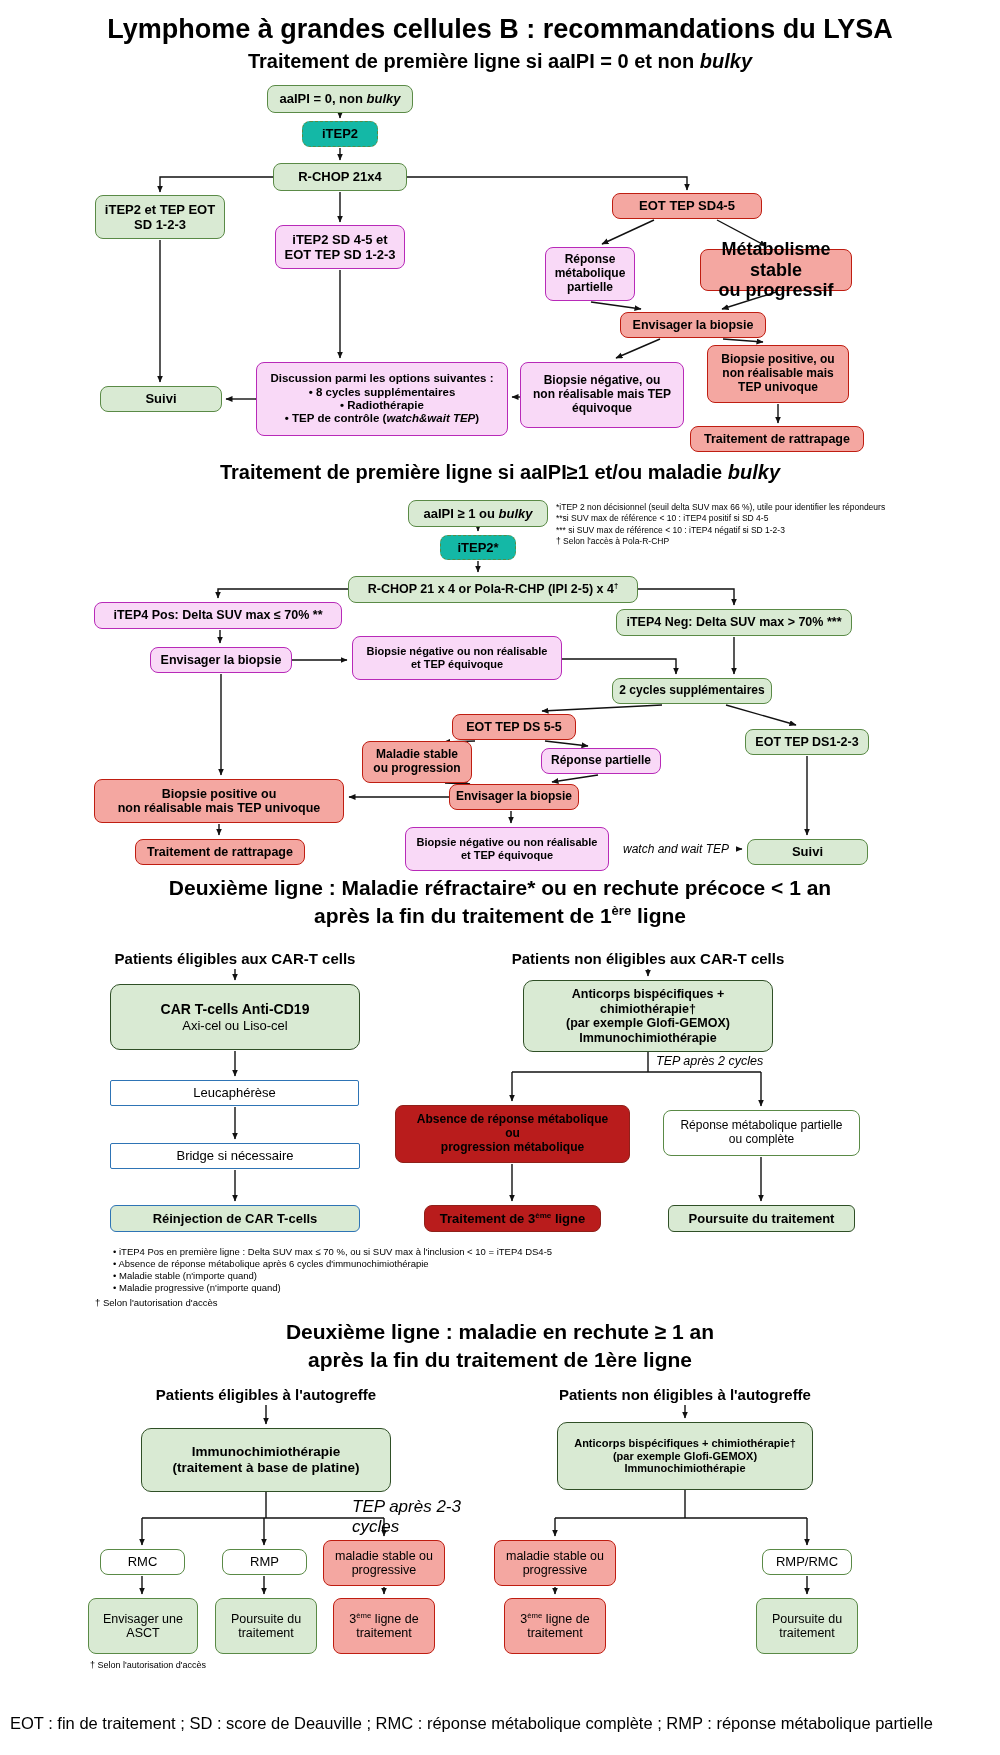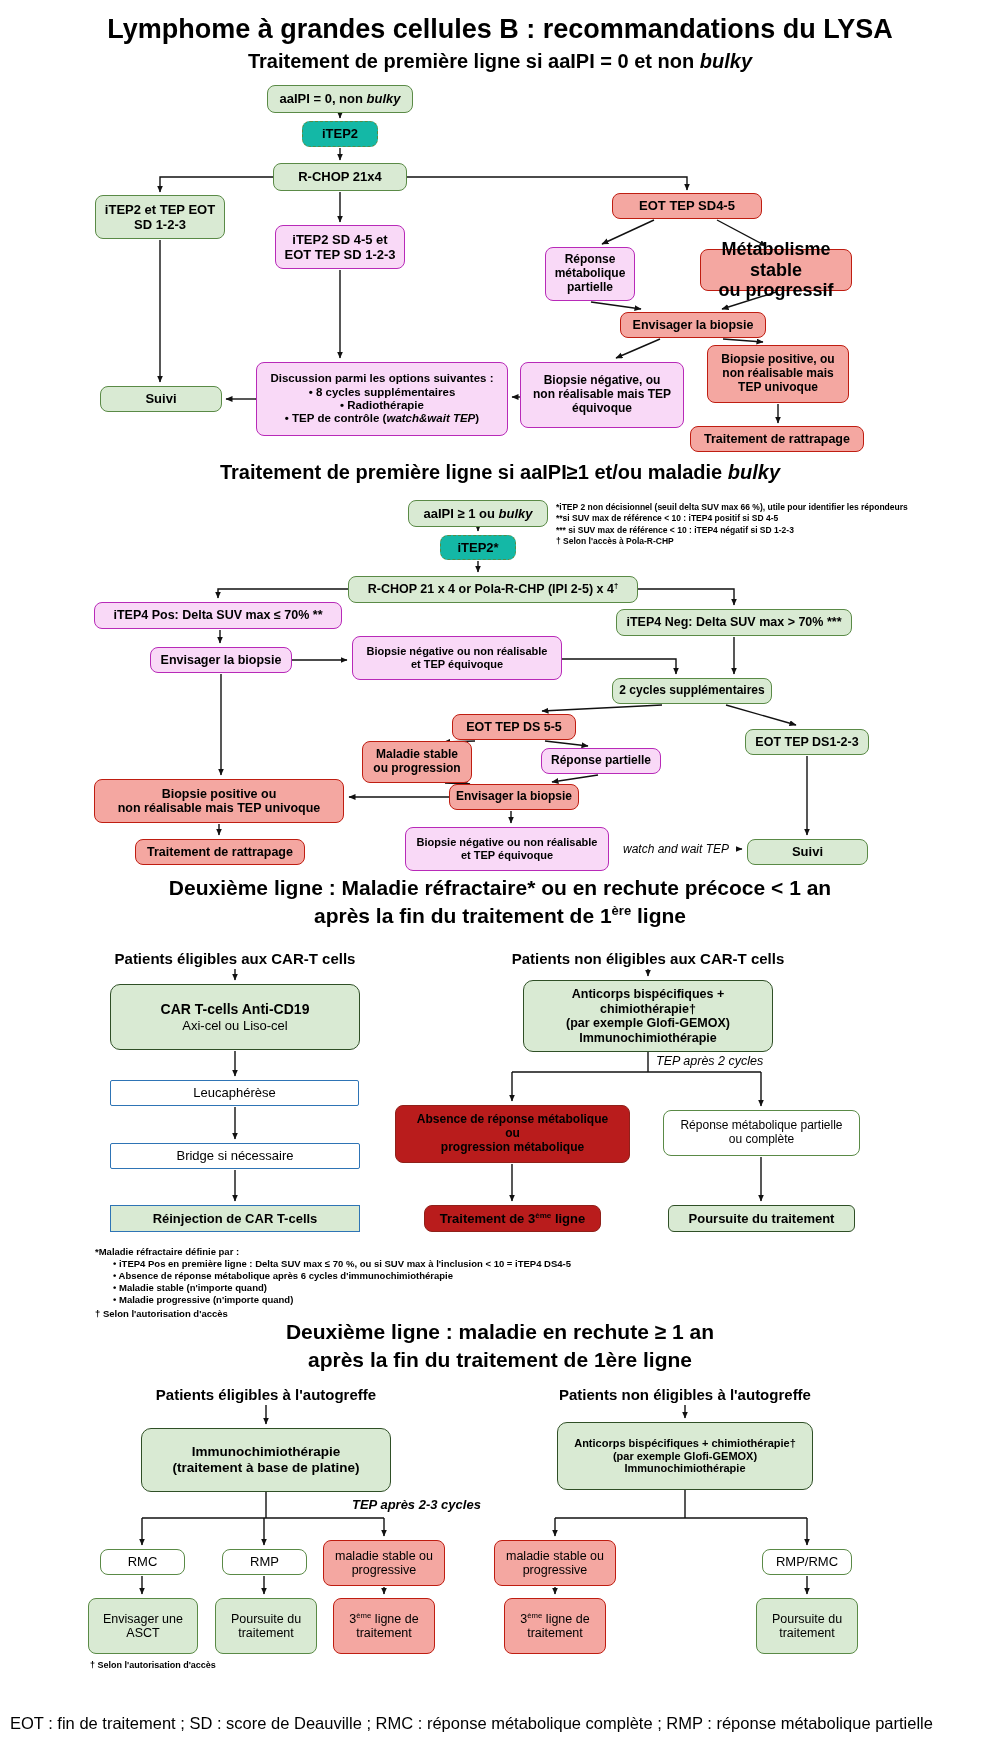--- a/index.html
+++ b/index.html
@@ -11,29 +11,29 @@
   .abs{position:absolute}
   .node{position:absolute;box-sizing:border-box;display:flex;align-items:center;justify-content:center;
         text-align:center;border:1.7px solid #444;border-radius:8px;background:#fff;
         font-weight:bold;font-size:13px;line-height:1.16;padding:1px 4px}
   .pre{white-space:pre-line}
   .g{background:#d9ead3;border-color:#5a8a46}
   .m{background:#f9d9f7;border-color:#b82ab8}
   .r{background:#f4a7a1;border-color:#bf1d11}
   .dash{background:#14b8a6;border:1.7px dashed #5a8a46}
   .wb{background:#fff;border-color:#2e74b5;border-radius:2px}
-  .gb{background:#d9ead3;border-color:#2e74b5;border-radius:0}
+  .gb{background:#d9ead3;border-color:#2e74b5;border-radius:6px}
   .wg{background:#fff;border-color:#5a8a46}
   .gd{background:#d9ead3;border-color:#2f4f26;border-radius:10px}
   .rd{background:#b91c1c;border-color:#8f211a}
   .fwn{font-weight:normal}
   .it{font-style:italic}
   sup{font-size:0.62em;vertical-align:super;line-height:0}
   .stack div{}
-  .fnb{position:absolute;font-size:9.5px;line-height:1.25;font-weight:bold;text-align:left}
+  .fnb{position:absolute;font-size:9.5px;line-height:1.25;font-weight:normal;text-align:left}
   .ind{padding-left:18px}
 </style>
 </head>
 <body>
 
 <div class="stage">
 
 <svg class="wires" width="1000" height="1755" viewBox="0 0 1000 1755">
   <defs>
     <marker id="ah" viewBox="0 0 8 8" markerWidth="8" markerHeight="8" refX="6.5" refY="3" orient="auto" markerUnits="userSpaceOnUse">
@@ -271,42 +271,41 @@
       <span class="pre">Réponse métabolique partielle
 ou complète</span>
     </div>
 <div class="node rd" style="left:424px;top:1205px;width:177px;height:27px">
       <span class="line"><span>Traitement de 3</span><sup>ème</sup><span> ligne</span></span>
     </div>
 <div class="node gd" style="left:668px;top:1205px;width:187px;height:27px;border-radius:6px">
       <span class="pre">Poursuite du traitement</span>
     </div>
 <div class="fnb" style="left:95px;top:1246px;width:760px">
-  <div>*Maladie réfractaire définie par :</div>
   <div class="ind">• iTEP4 Pos en première ligne : Delta SUV max ≤ 70 %, ou si SUV max à l'inclusion &lt; 10 = iTEP4 DS4-5</div>
   <div class="ind">• Absence de réponse métabolique après 6 cycles d'immunochimiothérapie</div>
   <div class="ind">• Maladie stable (n'importe quand)</div>
   <div class="ind">• Maladie progressive (n'importe quand)</div>
   <div style="margin-top:3px">† Selon l'autorisation d'accès</div>
 </div>
 
 <div class="ttl" style="top:1320px;font-size:21px">Deuxième ligne : maladie en rechute ≥ 1 an</div>
 <div class="ttl" style="top:1348px;font-size:21px">après la fin du traitement de 1ère ligne</div>
 <div class="hdr" style="left:116px;top:1386px;width:300px">Patients éligibles à l'autogreffe</div>
 <div class="hdr" style="left:535px;top:1386px;width:300px">Patients non éligibles à l'autogreffe</div>
 <div class="node gd" style="left:141px;top:1428px;width:250px;height:64px;font-size:13.5px">
       <span class="pre">Immunochimiothérapie
 (traitement à base de platine)</span>
     </div>
 <div class="node gd" style="left:557px;top:1422px;width:256px;height:68px;font-size:11px">
       <span class="pre">Anticorps bispécifiques  + chimiothérapie†
 (par exemple Glofi-GEMOX)
 Immunochimiothérapie</span>
     </div>
-<div class="abs it" style="left:352px;top:1497px;width:160px;font-size:13px;font-weight:bold">TEP après 2-3 cycles</div>
+<div class="abs it" style="left:352px;top:1497px;width:160px;font-size:17px;font-weight:normal">TEP après 2-3 cycles</div>
 <div class="node wg fwn" style="left:100px;top:1549px;width:85px;height:26px">
       <span class="pre">RMC</span>
     </div>
 <div class="node wg fwn" style="left:222px;top:1549px;width:85px;height:26px">
       <span class="pre">RMP</span>
     </div>
 <div class="node r fwn" style="left:323px;top:1540px;width:122px;height:46px;font-size:12.5px">
       <span class="pre">maladie stable ou
 progressive</span>
     </div>

